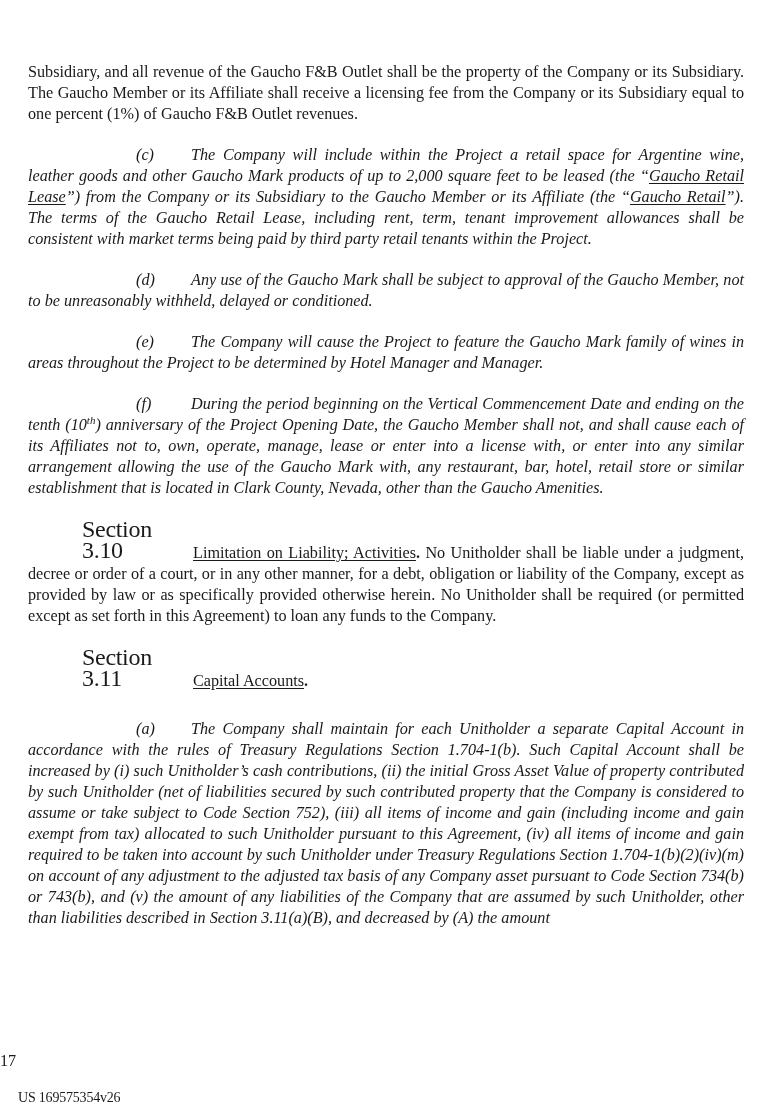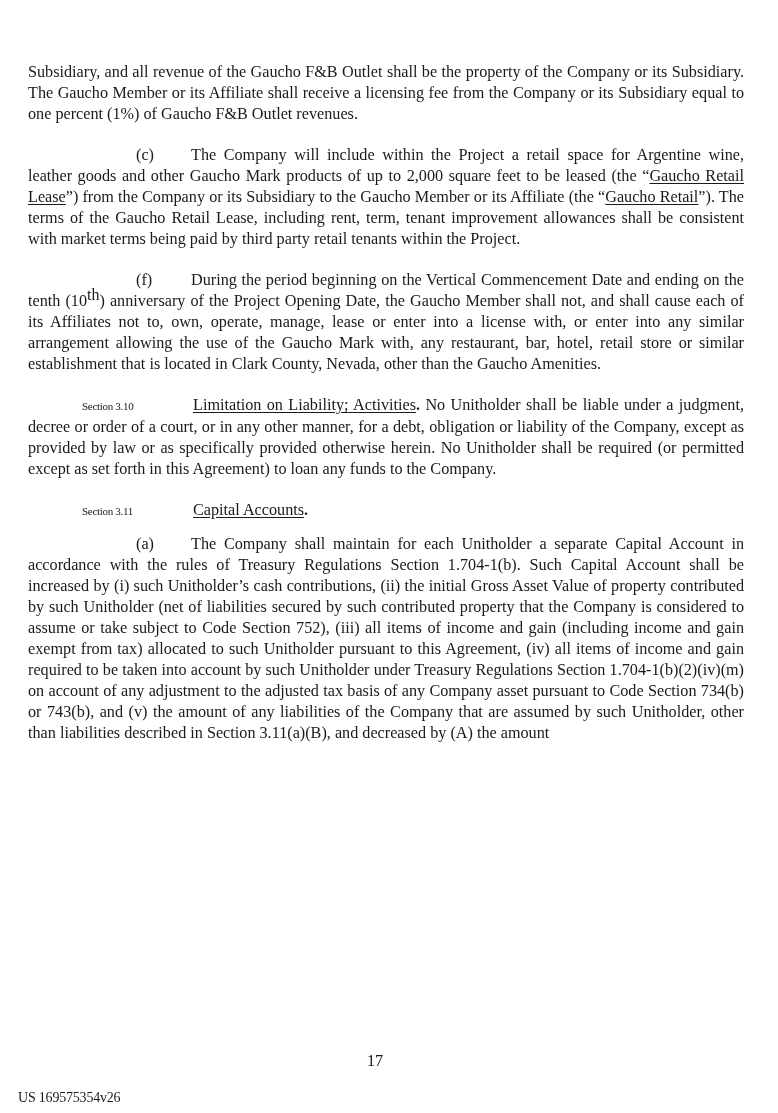--- a/index.html
+++ b/index.html
@@ -22,61 +22,61 @@
     width: 716px;
   }
   .para {
     font-size: 16.2px;
     line-height: 21px;
     text-align: justify;
     margin: 0 0 20px 0;
   }
   .para.sub {
     text-indent: 108px;
+    font-style: italic;
   }
   .marker {
     display: inline-block;
     width: 55px;
     text-indent: 0;
   }
   .section-para {
     font-size: 16.2px;
     line-height: 21px;
     text-align: justify;
     margin: 0 0 20px 0;
     text-indent: 54px;
   }
   .section-num {
-    font-size: 11px;
+    font-size: 24px;
     display: inline-block;
     width: 111px;
     text-indent: 0;
     letter-spacing: -0.3px;
   }
   .section-title {
     font-weight: normal;
     text-decoration: underline;
     text-underline-offset: 2px;
   }
   .u {
     text-decoration: underline;
     text-underline-offset: 2px;
   }
   sup {
-    font-size: 16px;
+    font-size: 11px;
     line-height: 0;
     vertical-align: super;
     margin-top: 36px;
   }
   .page-number {
     position: absolute;
     top: 1052px;
     left: 0;
     width: 750px;
-    text-align: center;
     font-size: 16.2px;
   }
   .doc-id {
     position: absolute;
     left: 18px;
     top: 1090px;
     font-size: 14px;
     letter-spacing: -0.2px;
   }
 </style>
@@ -86,32 +86,38 @@
 <div class="page">
 
   <p class="para">
     <span>Subsidiary, and all revenue of the Gaucho F&amp;B Outlet shall be the property of the Company or its Subsidiary.  The Gaucho Member or its Affiliate shall receive a licensing fee from the Company or its Subsidiary equal to one percent (1%) of Gaucho F&amp;B Outlet revenues.</span>
   </p>
 
   <p class="para sub">
     <span class="marker">(c)</span><span>The Company will include within the Project a retail space for Argentine wine, leather goods and other Gaucho Mark products of up to 2,000 square feet to be leased (the “</span><span class="u">Gaucho Retail Lease</span><span>”) from the Company or its Subsidiary to the Gaucho Member or its Affiliate (the “</span><span class="u">Gaucho Retail</span><span>”).  The terms of the Gaucho Retail Lease, including rent, term, tenant improvement allowances shall be consistent with market terms being paid by third party retail tenants within the Project.</span>
   </p>
 
+  <p class="para sub">
+    <span class="marker">(d)</span><span>Any use of the Gaucho Mark shall be subject to approval of the Gaucho Member, not to be unreasonably withheld, delayed or conditioned.</span>
+  </p>
 
+  <p class="para sub">
+    <span class="marker">(e)</span><span>The Company will cause the Project to feature the Gaucho Mark family of wines in areas throughout the Project to be determined by Hotel Manager and Manager.</span>
+  </p>
 
   <p class="para sub">
     <span class="marker">(f)</span><span>During the period beginning on the Vertical Commencement Date and ending on the tenth (10</span><sup>th</sup><span>) anniversary of the Project Opening Date, the Gaucho Member shall not, and shall cause each of its Affiliates not to, own, operate, manage, lease or enter into a license with, or enter into any similar arrangement allowing the use of the Gaucho Mark with, any restaurant, bar, hotel, retail store or similar establishment that is located in Clark County, Nevada, other than the Gaucho Amenities.</span>
   </p>
 
 
   <p class="section-para">
     <span class="section-num">Section 3.10</span><span class="section-title">Limitation on Liability; Activities</span><b>.</b><span>  No Unitholder shall be liable under a judgment, decree or order of a court, or in any other manner, for a debt, obligation or liability of the Company, except as provided by law or as specifically provided otherwise herein.  No Unitholder shall be required (or permitted except as set forth in this Agreement) to loan any funds to the Company.</span>
   </p>
 
-  <p class="section-para" style="margin-bottom:12px;">
+  <p class="section-para" style="margin-bottom:27px;">
     <span class="section-num">Section 3.11</span><span class="section-title">Capital Accounts</span><b>.</b>
   </p>
 
   <p class="para sub" style="margin-bottom:8px;">
     <span class="marker">(a)</span><span>The Company shall maintain for each Unitholder a separate Capital Account in accordance with the rules of Treasury Regulations Section 1.704-1(b).  Such Capital Account shall be increased by (i) such Unitholder’s cash contributions, (ii) the initial Gross Asset Value of property contributed by such Unitholder (net of liabilities secured by such contributed property that the Company is considered to assume or take subject to Code Section 752), (iii) all items of income and gain (including income and gain exempt from tax) allocated to such Unitholder pursuant to this Agreement, (iv) all items of income and gain required to be taken into account by such Unitholder under Treasury Regulations Section 1.704-1(b)(2)(iv)(m) on account of any adjustment to the adjusted tax basis of any Company asset pursuant to Code Section 734(b) or 743(b), and (v) the amount of any liabilities of the Company that are assumed by such Unitholder, other than liabilities described in Section 3.11(a)(B),  and decreased by (A) the amount</span>
   </p>
 
 </div>
 
 <div class="page-number">17</div>

